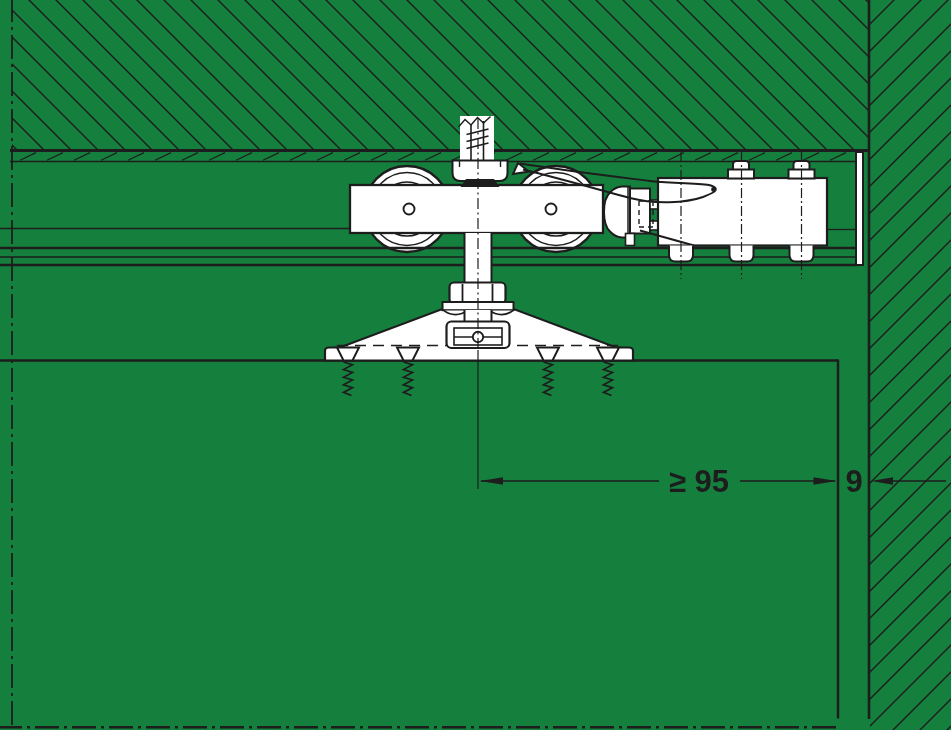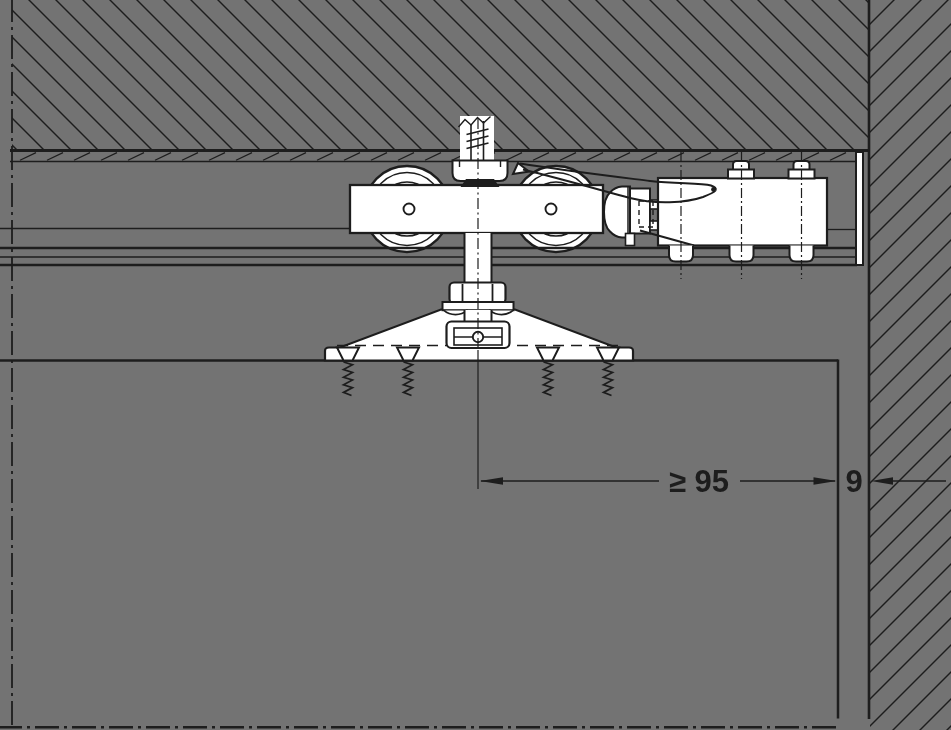--- a/index.html
+++ b/index.html
@@ -1,16 +1,16 @@
 <!DOCTYPE html>
 <html><head>
 <meta charset="utf-8">
 <style>
   html,body{margin:0;padding:0;background:#ffffff;}
-  .stage{position:relative;width:951px;height:730px;background:#737373;overflow:hidden;}
+  .stage{position:relative;width:951px;height:730px;background:#15803d;overflow:hidden;}
   svg{display:block;}
   .dim-text{
     font-family:"Liberation Sans","DejaVu Sans",sans-serif;
     font-weight:bold;
     font-size:31px;
     fill:#1d1d1d;
     text-anchor:middle;
   }
   line,path,rect,circle,polyline{vector-effect:none;}
 </style>

